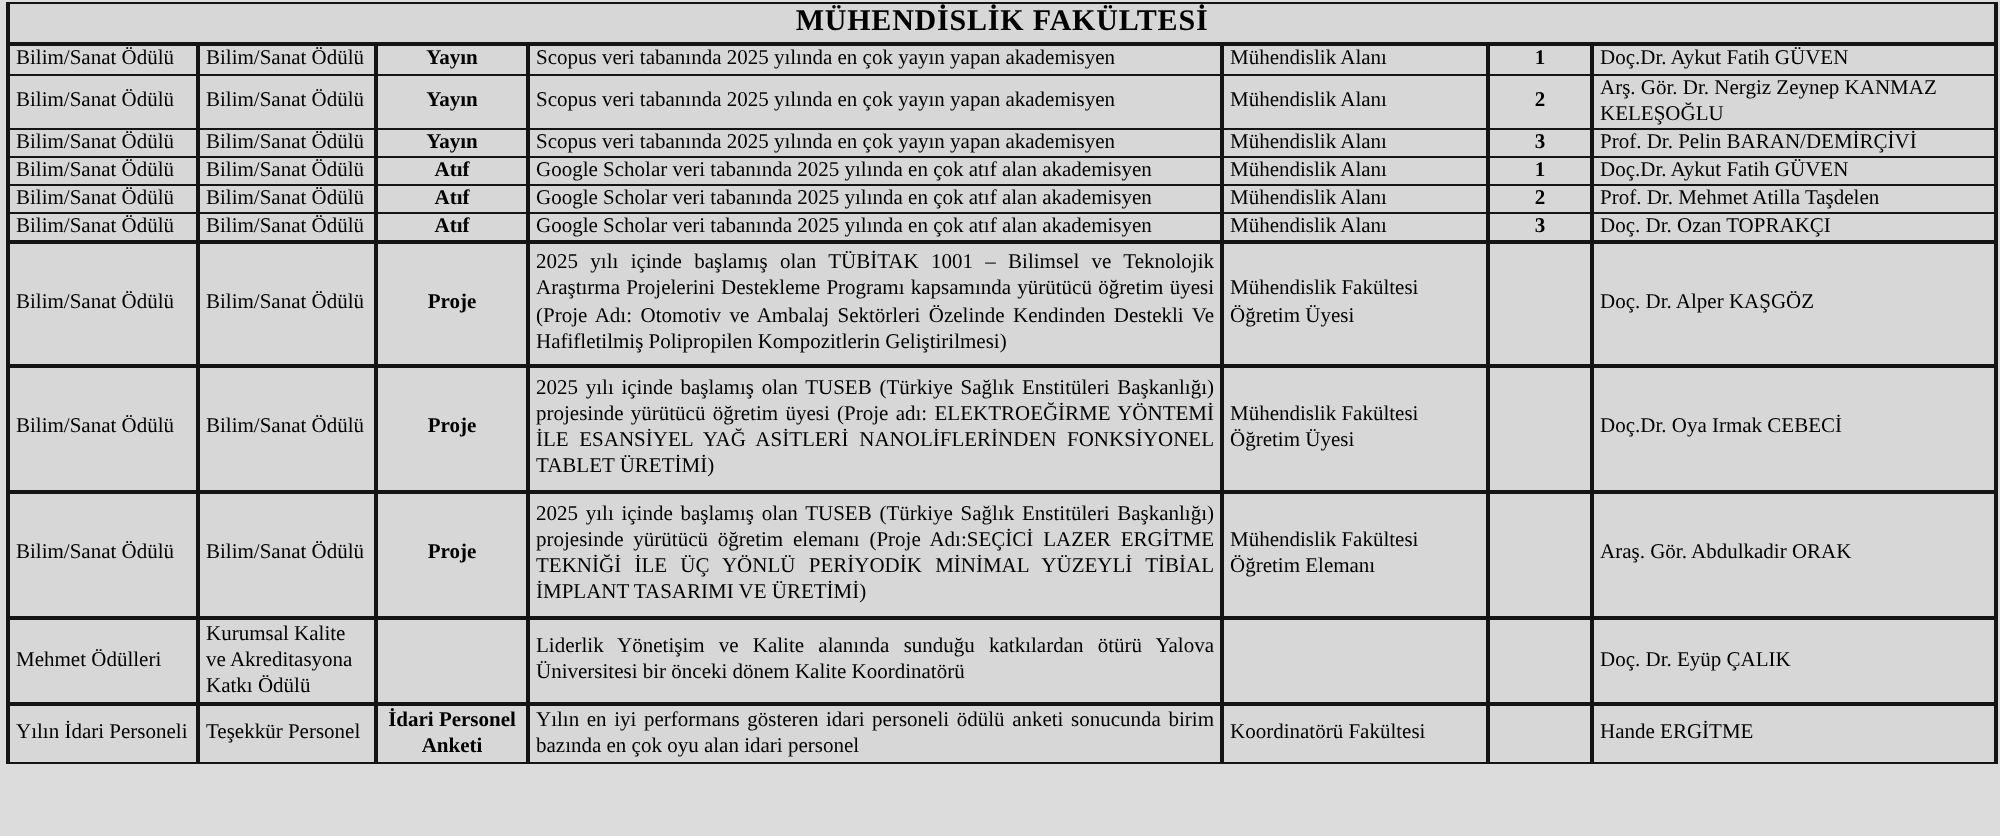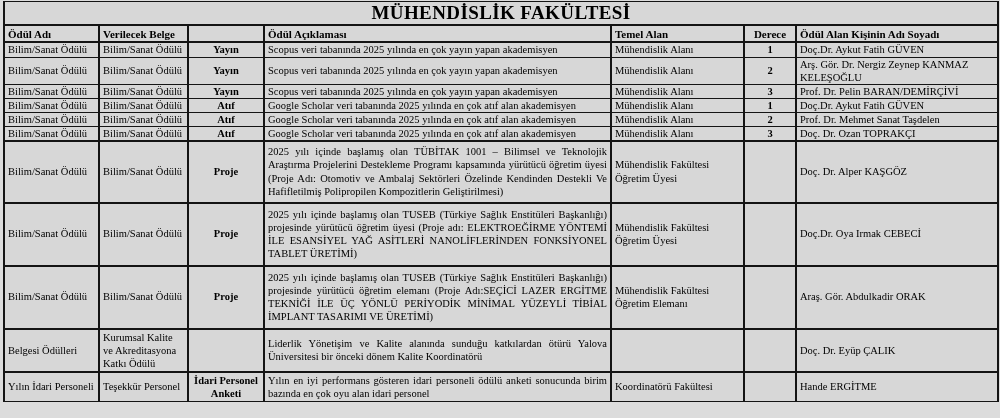--- a/index.html
+++ b/index.html
@@ -23,21 +23,21 @@
   th, td {
     border: 2px solid #141414;
     border-top-width: 1px;
     border-bottom-width: 1px;
     background: #d7d7d7;
     overflow: hidden;
   }
   tr.title-row th {
     border-width: 1px 2px 2px 2px;
     height: 19px;
-    font-size: 19px;
+    font-size: 15px;
     font-weight: bold;
     text-align: center;
     letter-spacing: 0.4px;
     padding: 0;
   }
   tr.cols th {
     border-bottom-width: 2px;
     font-size: 11px;
     font-weight: bold;
     text-align: left;
@@ -84,29 +84,20 @@
       <col style="width:76px">
       <col style="width:347px">
       <col style="width:133px">
       <col style="width:52px">
       <col style="width:202px">
     </colgroup>
     <thead>
       <tr class="title-row">
         <th colspan="7">MÜHENDİSLİK FAKÜLTESİ</th>
       </tr>
-      <tr class="cols">
-        <th>Ödül Adı</th>
-        <th>Verilecek Belge</th>
-        <th></th>
-        <th>Ödül Açıklaması</th>
-        <th>Temel Alan</th>
-        <th>Derece</th>
-        <th>Ödül Alan Kişinin Adı Soyadı</th>
-      </tr>
     </thead>
     <tbody>
         <tr>
           <td>Bilim/Sanat Ödülü</td>
           <td>Bilim/Sanat Ödülü</td>
           <td>Yayın</td>
           <td>Scopus veri tabanında 2025 yılında en çok yayın yapan akademisyen</td>
           <td>Mühendislik Alanı</td>
           <td>1</td>
           <td>Doç.Dr. Aykut Fatih GÜVEN</td>
@@ -138,21 +129,21 @@
           <td>1</td>
           <td>Doç.Dr. Aykut Fatih GÜVEN</td>
         </tr>
         <tr>
           <td>Bilim/Sanat Ödülü</td>
           <td>Bilim/Sanat Ödülü</td>
           <td>Atıf</td>
           <td>Google Scholar veri tabanında 2025 yılında en çok atıf alan akademisyen</td>
           <td>Mühendislik Alanı</td>
           <td>2</td>
-          <td>Prof. Dr. Mehmet Sanat Taşdelen</td>
+          <td>Prof. Dr. Mehmet Atilla Taşdelen</td>
         </tr>
         <tr>
           <td>Bilim/Sanat Ödülü</td>
           <td>Bilim/Sanat Ödülü</td>
           <td>Atıf</td>
           <td>Google Scholar veri tabanında 2025 yılında en çok atıf alan akademisyen</td>
           <td>Mühendislik Alanı</td>
           <td>3</td>
           <td>Doç. Dr. Ozan TOPRAKÇI</td>
         </tr>
@@ -177,21 +168,21 @@
         <tr>
           <td>Bilim/Sanat Ödülü</td>
           <td>Bilim/Sanat Ödülü</td>
           <td>Proje</td>
           <td>2025 yılı içinde başlamış olan TUSEB (Türkiye Sağlık Enstitüleri Başkanlığı) projesinde yürütücü öğretim elemanı (Proje Adı:SEÇİCİ LAZER ERGİTME TEKNİĞİ İLE ÜÇ YÖNLÜ PERİYODİK MİNİMAL YÜZEYLİ TİBİAL İMPLANT TASARIMI VE ÜRETİMİ)</td>
           <td>Mühendislik Fakültesi Öğretim Elemanı</td>
           <td></td>
           <td>Araş. Gör. Abdulkadir ORAK</td>
         </tr>
         <tr>
-          <td>Belgesi Ödülleri</td>
+          <td>Mehmet Ödülleri</td>
           <td>Kurumsal Kalite ve Akreditasyona Katkı Ödülü</td>
           <td></td>
           <td>Liderlik Yönetişim ve Kalite alanında sunduğu katkılardan ötürü Yalova Üniversitesi bir önceki dönem Kalite Koordinatörü</td>
           <td></td>
           <td></td>
           <td>Doç. Dr. Eyüp ÇALIK</td>
         </tr>
         <tr>
           <td>Yılın İdari Personeli</td>
           <td>Teşekkür Personel</td>

